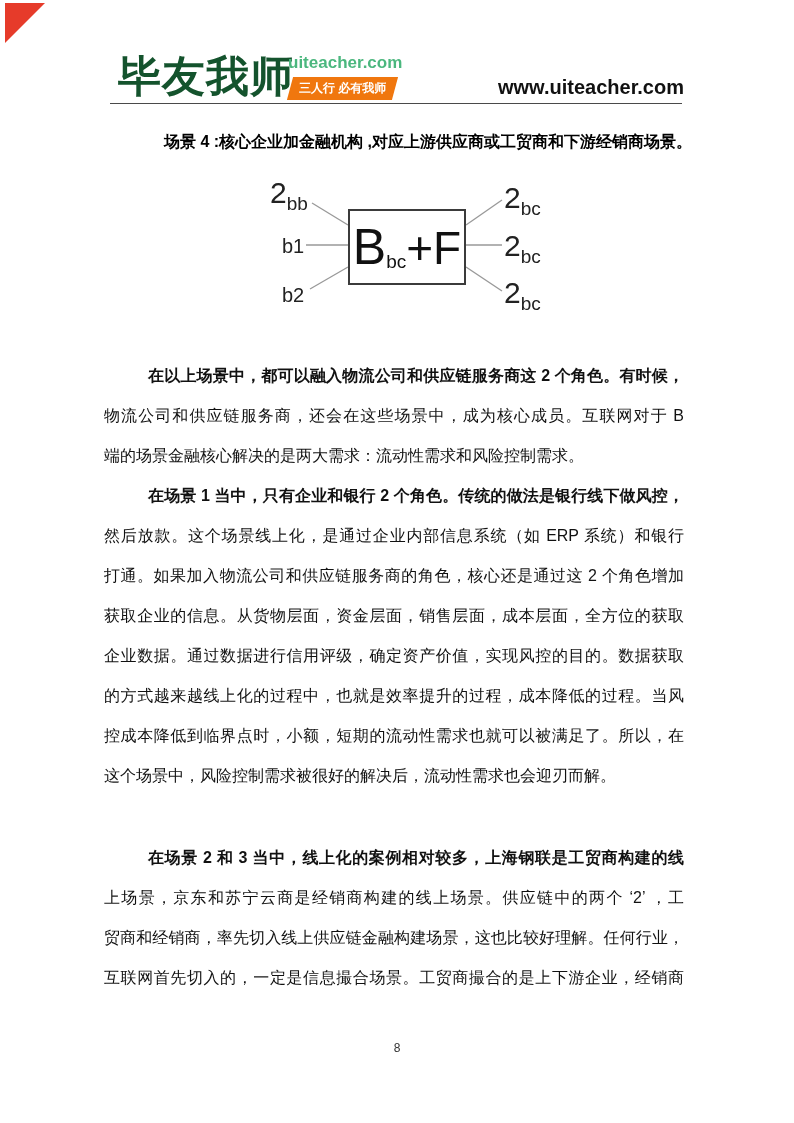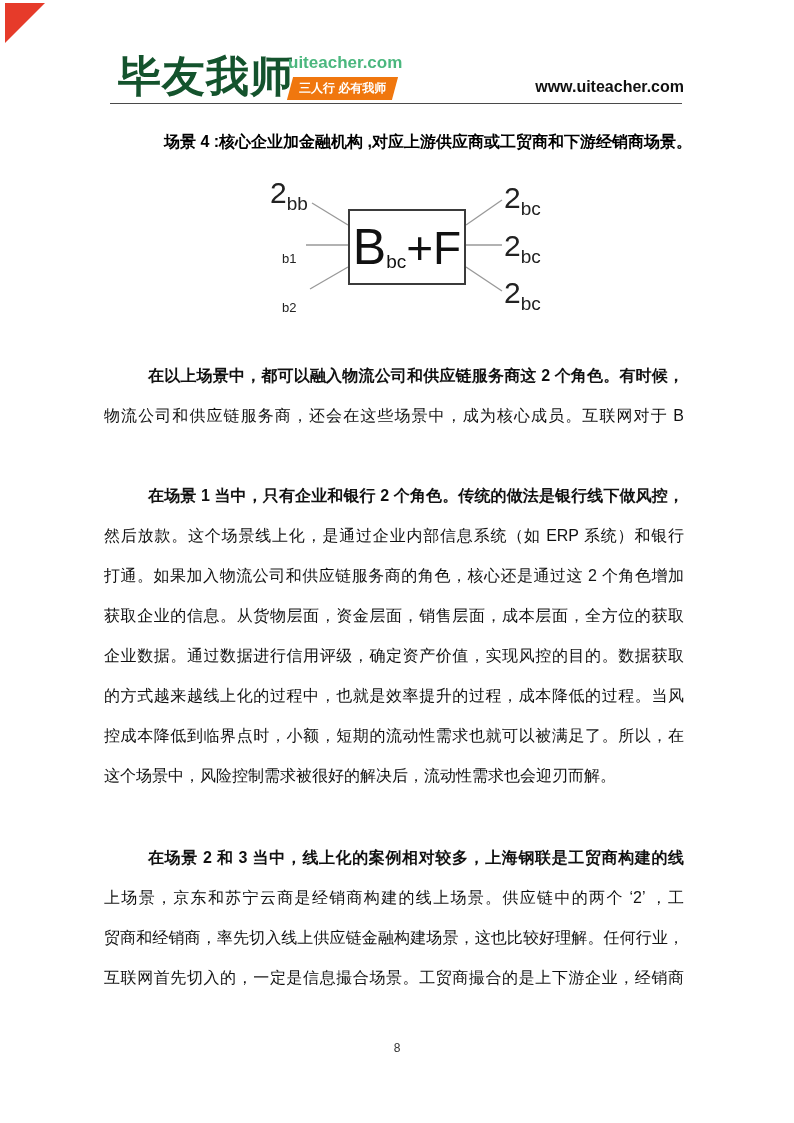--- a/index.html
+++ b/index.html
@@ -46,21 +46,21 @@
     font-size: 12px;
     font-weight: bold;
     padding: 3px 9px 3px 9px;
     transform: skewX(-15deg);
     white-space: nowrap;
   }
   .logo-badge .badge-inner { display: inline-block; transform: skewX(15deg); }
   .site-url {
     position: absolute;
     right: 110px; top: 76px;
-    font-size: 16px;
+    font-size: 20px;
     font-weight: bold;
     color: #111111;
     line-height: 22px;
     margin-left: 48px;
   }
   .header-rule {
     position: absolute;
     left: 110px; top: 103px;
     width: 572px; height: 1px;
     background: #4a4a4a;
@@ -85,21 +85,21 @@
     width: 282px; height: 140px;
   }
   .diagram-lines { position: absolute; left: 0; top: 0; }
   .dlabel {
     position: absolute;
     color: #222222;
     white-space: nowrap;
     line-height: 1;
   }
   .dlabel.big { font-size: 30px; }
-  .dlabel.small { font-size: 13px; margin-top: 16px; }
+  .dlabel.small { font-size: 20px; }
   .dlabel sub { font-size: 19px; line-height: 1; }
   .pos-2bb { left: 2px;  top: 5px; }
   .pos-b1  { left: 14px; top: 63px; }
   .pos-b2  { left: 14px; top: 112px; text-align: center; }
   .pos-2bc1 { left: 236px; top: 10px; }
   .pos-2bc2 { left: 236px; top: 58px; }
   .pos-2bc3 { left: 236px; top: 105px; }
   .dbox {
     position: absolute;
     left: 80px; top: 36px;
@@ -176,20 +176,21 @@
     <div class="dlabel big pos-2bc3"><span>2</span><sub>bc</sub></div>
 
     <div class="dbox">
       <span class="dbox-text"><span class="b-main">B</span><sub>bc</sub><span class="b-plus">+F</span></span>
     </div>
   </div>
 
   <div class="para" id="para-1">
     <div class="pline pl-first">在以上场景中，都可以融入物流公司和供应链服务商这 2 个角色。有时候，</div>
     <div class="pline">物流公司和供应链服务商，还会在这些场景中，成为核心成员。互联网对于 B</div>
+    <div class="pline pl-last">端的场景金融核心解决的是两大需求：流动性需求和风险控制需求。</div>
   </div>
 
   <div class="para" id="para-2">
     <div class="pline pl-first">在场景 1 当中，只有企业和银行 2 个角色。传统的做法是银行线下做风控，</div>
     <div class="pline">然后放款。这个场景线上化，是通过企业内部信息系统（如 ERP 系统）和银行</div>
     <div class="pline">打通。如果加入物流公司和供应链服务商的角色，核心还是通过这 2 个角色增加</div>
     <div class="pline">获取企业的信息。从货物层面，资金层面，销售层面，成本层面，全方位的获取</div>
     <div class="pline">企业数据。通过数据进行信用评级，确定资产价值，实现风控的目的。数据获取</div>
     <div class="pline">的方式越来越线上化的过程中，也就是效率提升的过程，成本降低的过程。当风</div>
     <div class="pline">控成本降低到临界点时，小额，短期的流动性需求也就可以被满足了。所以，在</div>

